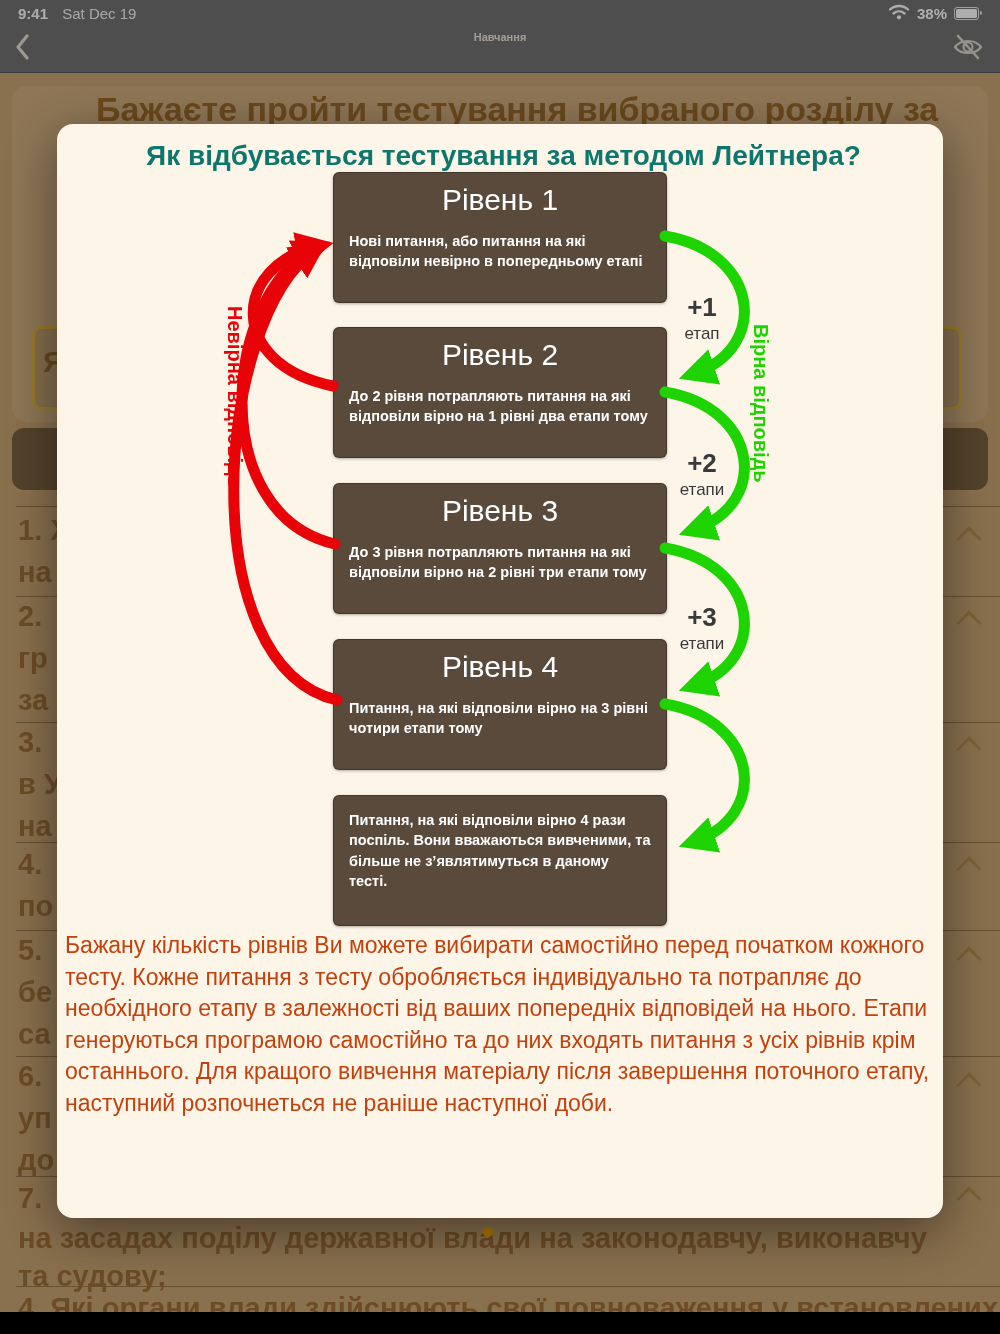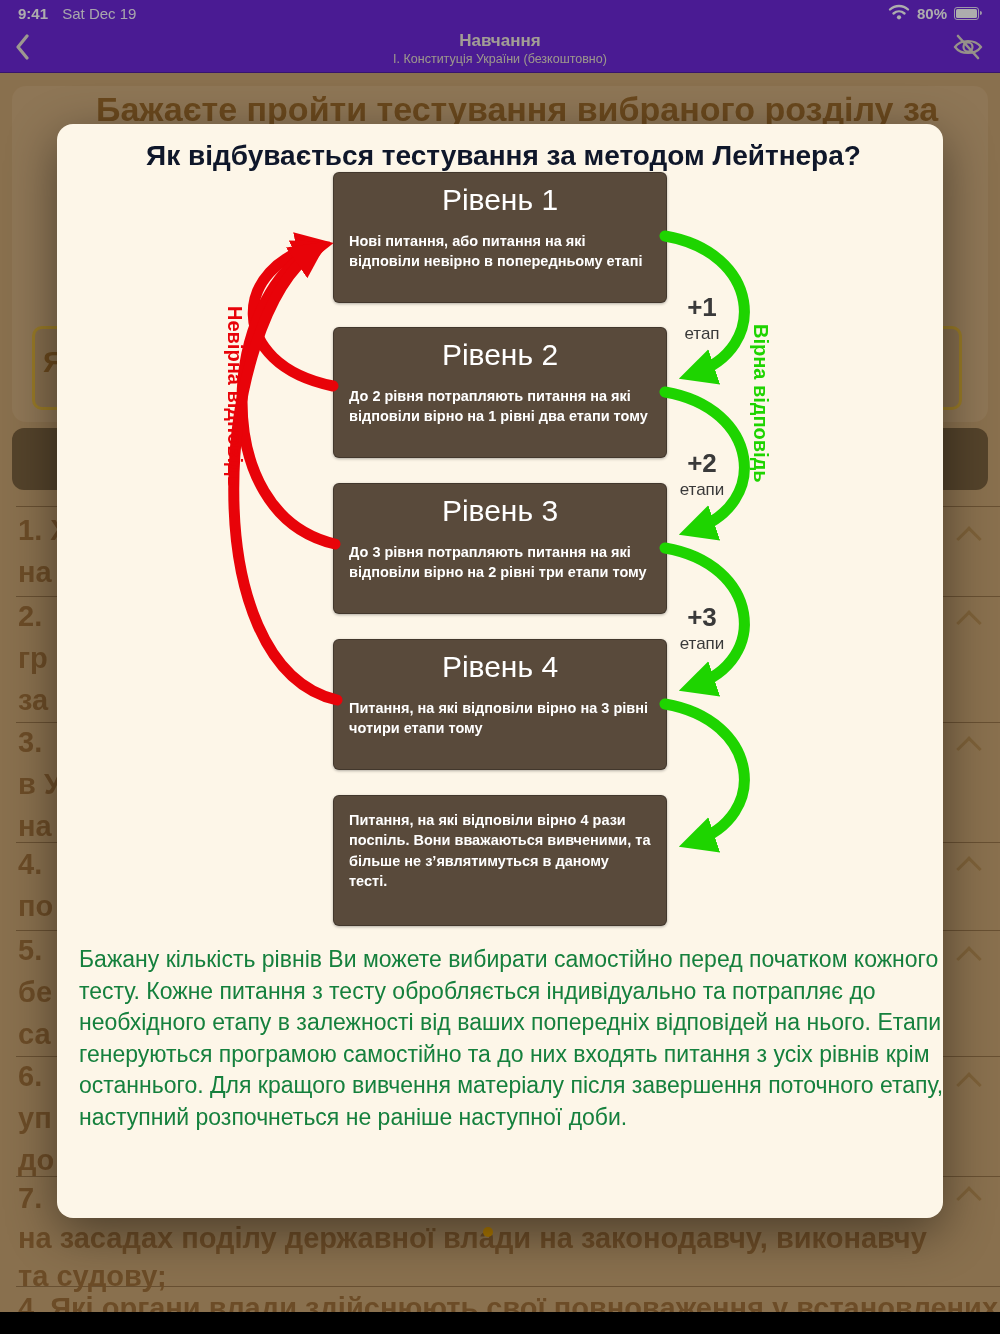--- a/index.html
+++ b/index.html
@@ -1,33 +1,33 @@
 <!DOCTYPE html>
 <html><head>
 <meta charset="utf-8">
 <style>
   html,body{margin:0;padding:0;background:#222;}
   .screen{position:relative;width:1000px;height:1334px;overflow:hidden;
           font-family:"Liberation Sans","DejaVu Sans",sans-serif;background:#cba673;}
 
   
-  .header{position:absolute;left:0;top:0;width:1000px;height:72px;background:#6d28d9;
+  .header{position:absolute;left:0;top:0;width:1000px;height:72px;background:#737373;
           border-bottom:1px solid rgba(0,0,0,.25);z-index:1;}
   .statusbar{position:absolute;left:0;top:0;width:100%;height:26px;display:flex;
              justify-content:space-between;align-items:center;padding:0 18px;box-sizing:border-box;
              color:#fff;font-size:15px;}
   .sb-left span{margin-right:10px;font-weight:600;}
   .sb-left .date{font-weight:400;opacity:.95;}
   .sb-right{display:flex;align-items:center;gap:7px;font-weight:600;}
   .batt{display:inline-flex;align-items:center;}
   .batt-body{position:relative;width:23px;height:11px;border:1px solid rgba(255,255,255,.85);border-radius:3px;}
   .batt-body::after{content:'';position:absolute;inset:1px;background:#fff;border-radius:1.5px;}
   .batt-tip{width:2px;height:4px;background:rgba(255,255,255,.85);border-radius:0 2px 2px 0;margin-left:1px;}
   .back-btn{position:absolute;left:14px;top:34px;width:30px;height:30px;cursor:pointer;}
-  .nav-title{position:absolute;left:0;right:0;top:31px;text-align:center;font-size:17px;
+  .nav-title{position:absolute;left:0;right:0;top:31px;text-align:center;font-size:11px;
              font-weight:600;color:#efe8dc;}
   .nav-subtitle{position:absolute;left:0;right:0;top:52px;text-align:center;font-size:12.5px;
                 color:#e6decf;}
   .hide-btn{position:absolute;right:16px;top:33px;width:32px;height:28px;cursor:pointer;}
 
   
   .bg-card{position:absolute;left:12px;top:86px;width:976px;height:336px;background:#d2ae7f;border-radius:14px;}
   .bg-heading{position:absolute;left:64px;top:90px;font-size:34px;font-weight:700;color:#9c6b2b;white-space:nowrap;margin-left:32px;}
   .bg-yellow-btn{position:absolute;left:32px;top:326px;width:930px;height:84px;border:3px solid #e0b43a;
                  border-radius:10px;background:rgba(120,90,40,.15);box-sizing:border-box;}
@@ -40,36 +40,36 @@
         transform:rotate(45deg);margin:4px auto 0;}
   .dot{position:absolute;left:483px;top:1227px;width:10px;height:10px;border-radius:50%;background:#ffb100;}
 
   
   .dim{position:absolute;inset:0;background:rgba(0,0,0,.32);z-index:5;}
 
   
   .modal{position:absolute;left:57px;top:124px;width:886px;height:1094px;background:#fdf6e8;
          border-radius:16px;z-index:10;box-shadow:0 14px 50px rgba(0,0,0,.45);}
   .m-title{position:absolute;left:7px;right:0;top:16px;margin:0;text-align:center;font-size:28px;
-           font-weight:700;color:#0f172a;z-index:2;}
+           font-weight:700;color:#0f766e;z-index:2;}
   .arrows{position:absolute;left:0;top:0;z-index:3;pointer-events:none;}
   .lvl{position:absolute;left:276px;width:334px;height:131px;background:#594a3b;border-radius:6px;
        border:1px solid rgba(0,0,0,.25);box-shadow:0 1px 3px rgba(0,0,0,.3);box-sizing:border-box;
        color:#fff;z-index:2;}
   .lvl-t{text-align:center;font-size:30px;font-weight:500;margin-top:10px;}
   .lvl-d{font-size:14.5px;font-weight:700;line-height:1.4;padding:0 15px;margin-top:14px;text-align:left;}
   .step{position:absolute;width:90px;text-align:center;color:#3a3a3a;z-index:4;left:600px;}
   .step-v{font-size:26px;font-weight:600;}
   .step-u{font-size:17px;margin-top:1px;}
   .vlabel{position:absolute;height:22px;white-space:nowrap;font-size:20px;font-weight:700;
           transform:rotate(90deg);transform-origin:center;text-align:center;z-index:4;}
   .red-label{left:93px;top:256px;width:170px;color:#e80309;}
   .green-label{left:629px;top:264px;width:150px;color:#1ed400;}
-  .m-footer{position:absolute;left:8px;top:806px;width:872px;margin:14px;font-size:23px;line-height:31.5px;
-            color:#15803d;z-index:2;}
+  .m-footer{position:absolute;left:8px;top:806px;width:872px;margin:0;font-size:23px;line-height:31.5px;
+            color:#c2410c;z-index:2;}
 
   
   .home-bar{position:absolute;left:0;top:1312px;width:1000px;height:22px;background:#000;z-index:20;}
 </style>
 </head>
 <body>
 
 <div class="screen">
 
   <div class="header">
@@ -79,34 +79,33 @@
         <span class="date">Sat Dec 19</span>
       </div>
       <div class="sb-right">
         <span>
           <svg width="22" height="16" viewBox="0 0 22 16">
             <path d="M2 5.5 C 7 0.8, 15 0.8, 20 5.5" stroke="#fff" stroke-width="2.4" fill="none" stroke-linecap="round"></path>
             <path d="M5.5 9.5 C 8.8 6.6, 13.2 6.6, 16.5 9.5" stroke="#fff" stroke-width="2.4" fill="none" stroke-linecap="round"></path>
             <circle cx="11" cy="13.3" r="2.1" fill="#fff"></circle>
           </svg>
         </span>
-        <span>80%</span>
+        <span>38%</span>
         <span class="batt">
           <span class="batt-body"></span>
             <span class="batt-tip"></span>
         </span>
       </div>
     </div>
     <div class="back-btn">
       <svg width="16" height="26" viewBox="0 0 16 26">
         <path d="M13 2 L4 13 L13 24" stroke="#e8e1d5" stroke-width="3.2" fill="none" stroke-linecap="round" stroke-linejoin="round"></path>
       </svg>
     </div>
     <div class="nav-title">Навчання</div>
-    <div class="nav-subtitle">І.  Конституція України (безкоштовно)</div>
     <div class="hide-btn">
       <svg width="32" height="28" viewBox="0 0 32 28">
         <path d="M3 14 C 9 6, 23 6, 29 14 C 23 22, 9 22, 3 14 Z" fill="none" stroke="#ded7cb" stroke-width="2.2"></path>
         <circle cx="16" cy="14" r="4.5" fill="none" stroke="#ded7cb" stroke-width="2.2"></circle>
         <line x1="6" y1="3" x2="26" y2="25" stroke="#ded7cb" stroke-width="2.6" stroke-linecap="round"></line>
       </svg>
     </div>
   </div>
 
   <div class="bg-card"></div>

